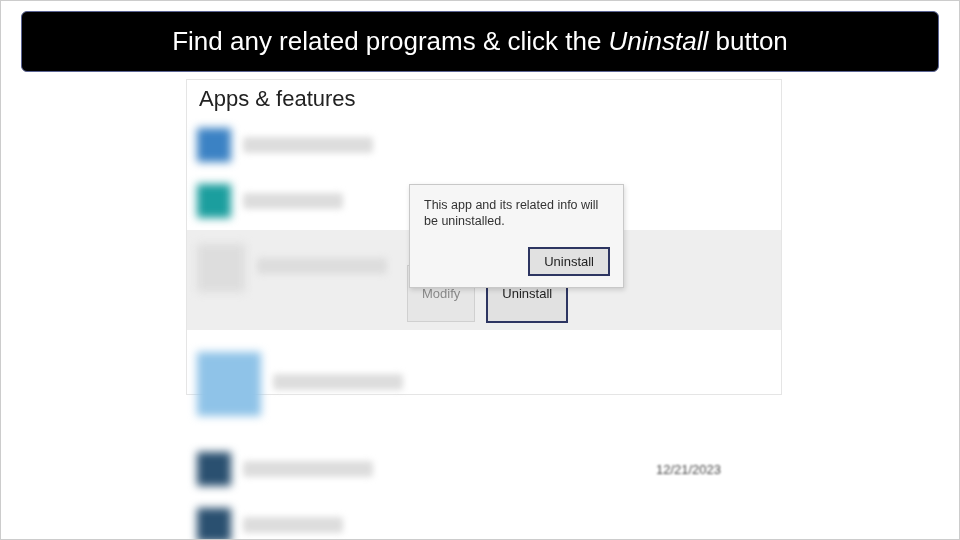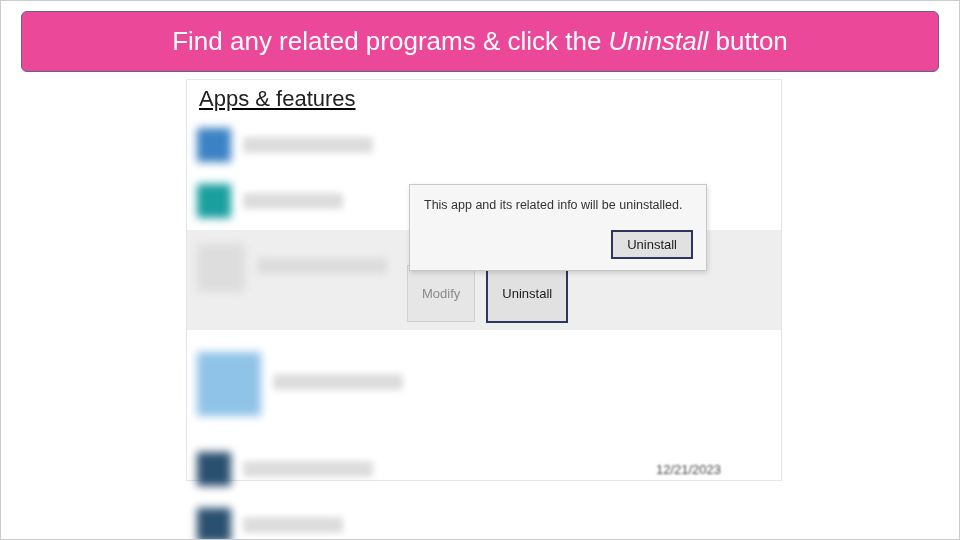--- a/index.html
+++ b/index.html
@@ -7,39 +7,38 @@
       width: 960px;
       height: 540px;
       font-family: "Segoe UI", Arial, sans-serif;
       background: #ffffff;
       border: 1px solid #ccc;
       position: relative;
       overflow: hidden;
     }
     .banner {
       margin: 10px 20px;
-      background: #ec4899;
+      background: #000000;
       color: #ffffff;
       font-size: 26px;
       padding: 14px 20px;
       border-radius: 6px;
       text-align: center;
       font-weight: 500;
       border: 1px solid #5b6494;
     }
     .banner em { font-style: italic; }
     .settings-window {
       position: absolute;
       left: 185px;
       top: 78px;
       width: 596px;
-      height: 402px;
+      height: 316px;
       background: #ffffff;
       border: 1px solid #e5e5e5;
-      text-decoration: underline;
     }
     .page-title {
       font-size: 22px;
       font-weight: 400;
       color: #222;
       padding: 6px 12px 10px 12px;
     }
     .app-list { }
     .app-item {
       display: flex;
@@ -115,21 +114,21 @@
       border-color: #d0d0d0;
     }
     .btn.highlight {
       outline: 2px solid #2d3561;
       outline-offset: -1px;
     }
     .popup {
       position: absolute;
       left: 408px;
       top: 183px;
-      width: 298px;
+      width: 215px;
       background: #f6f6f6;
       border: 1px solid #c8c8c8;
       box-shadow: 1px 2px 5px rgba(0,0,0,0.15);
       padding: 12px 14px 12px 14px;
       z-index: 10;
     }
     .popup-text {
       font-size: 12.5px;
       color: #333;
       line-height: 1.3;

